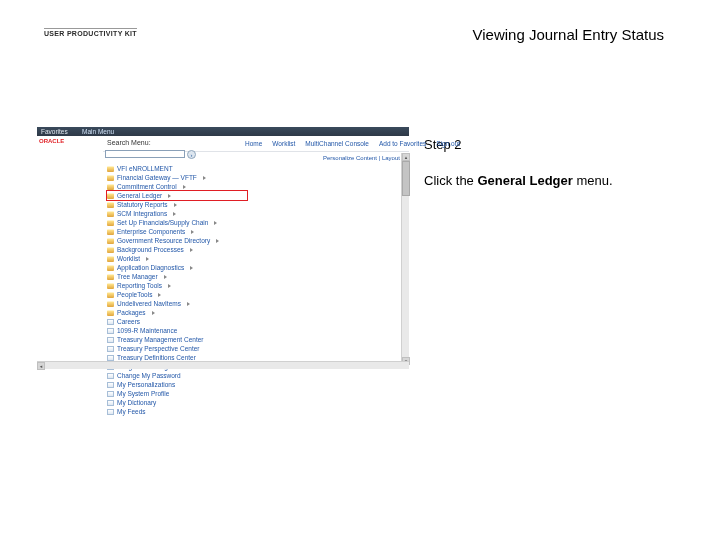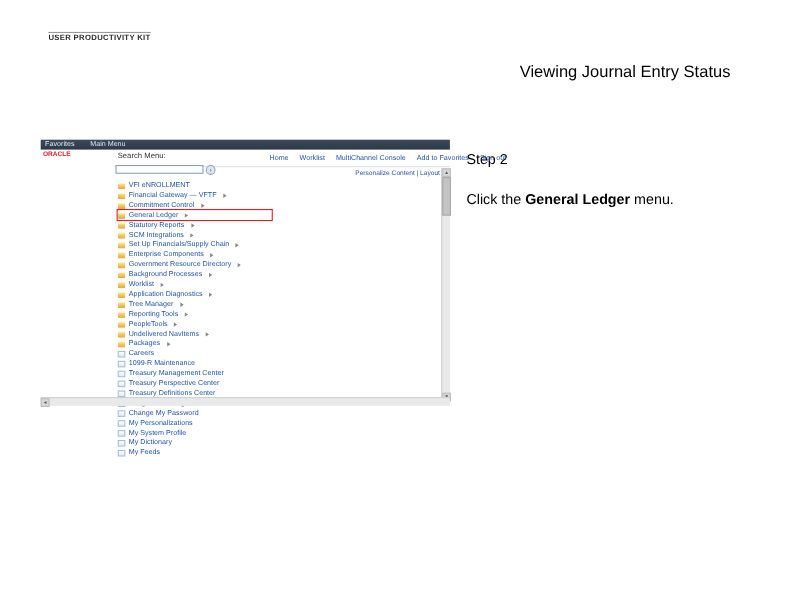--- a/index.html
+++ b/index.html
@@ -39,21 +39,20 @@
     margin-top: 1px;
     display: inline-block;
   }
 
   .page-title {
     position: absolute;
     right: 56px;
     top: 26px;
     font-size: 15px;
     color: #000;
-    margin-top: 31px;
   }
 
   
   .step {
     position: absolute;
     left: 424px;
     top: 137px;
     font-size: 13px;
   }
   .instr {

